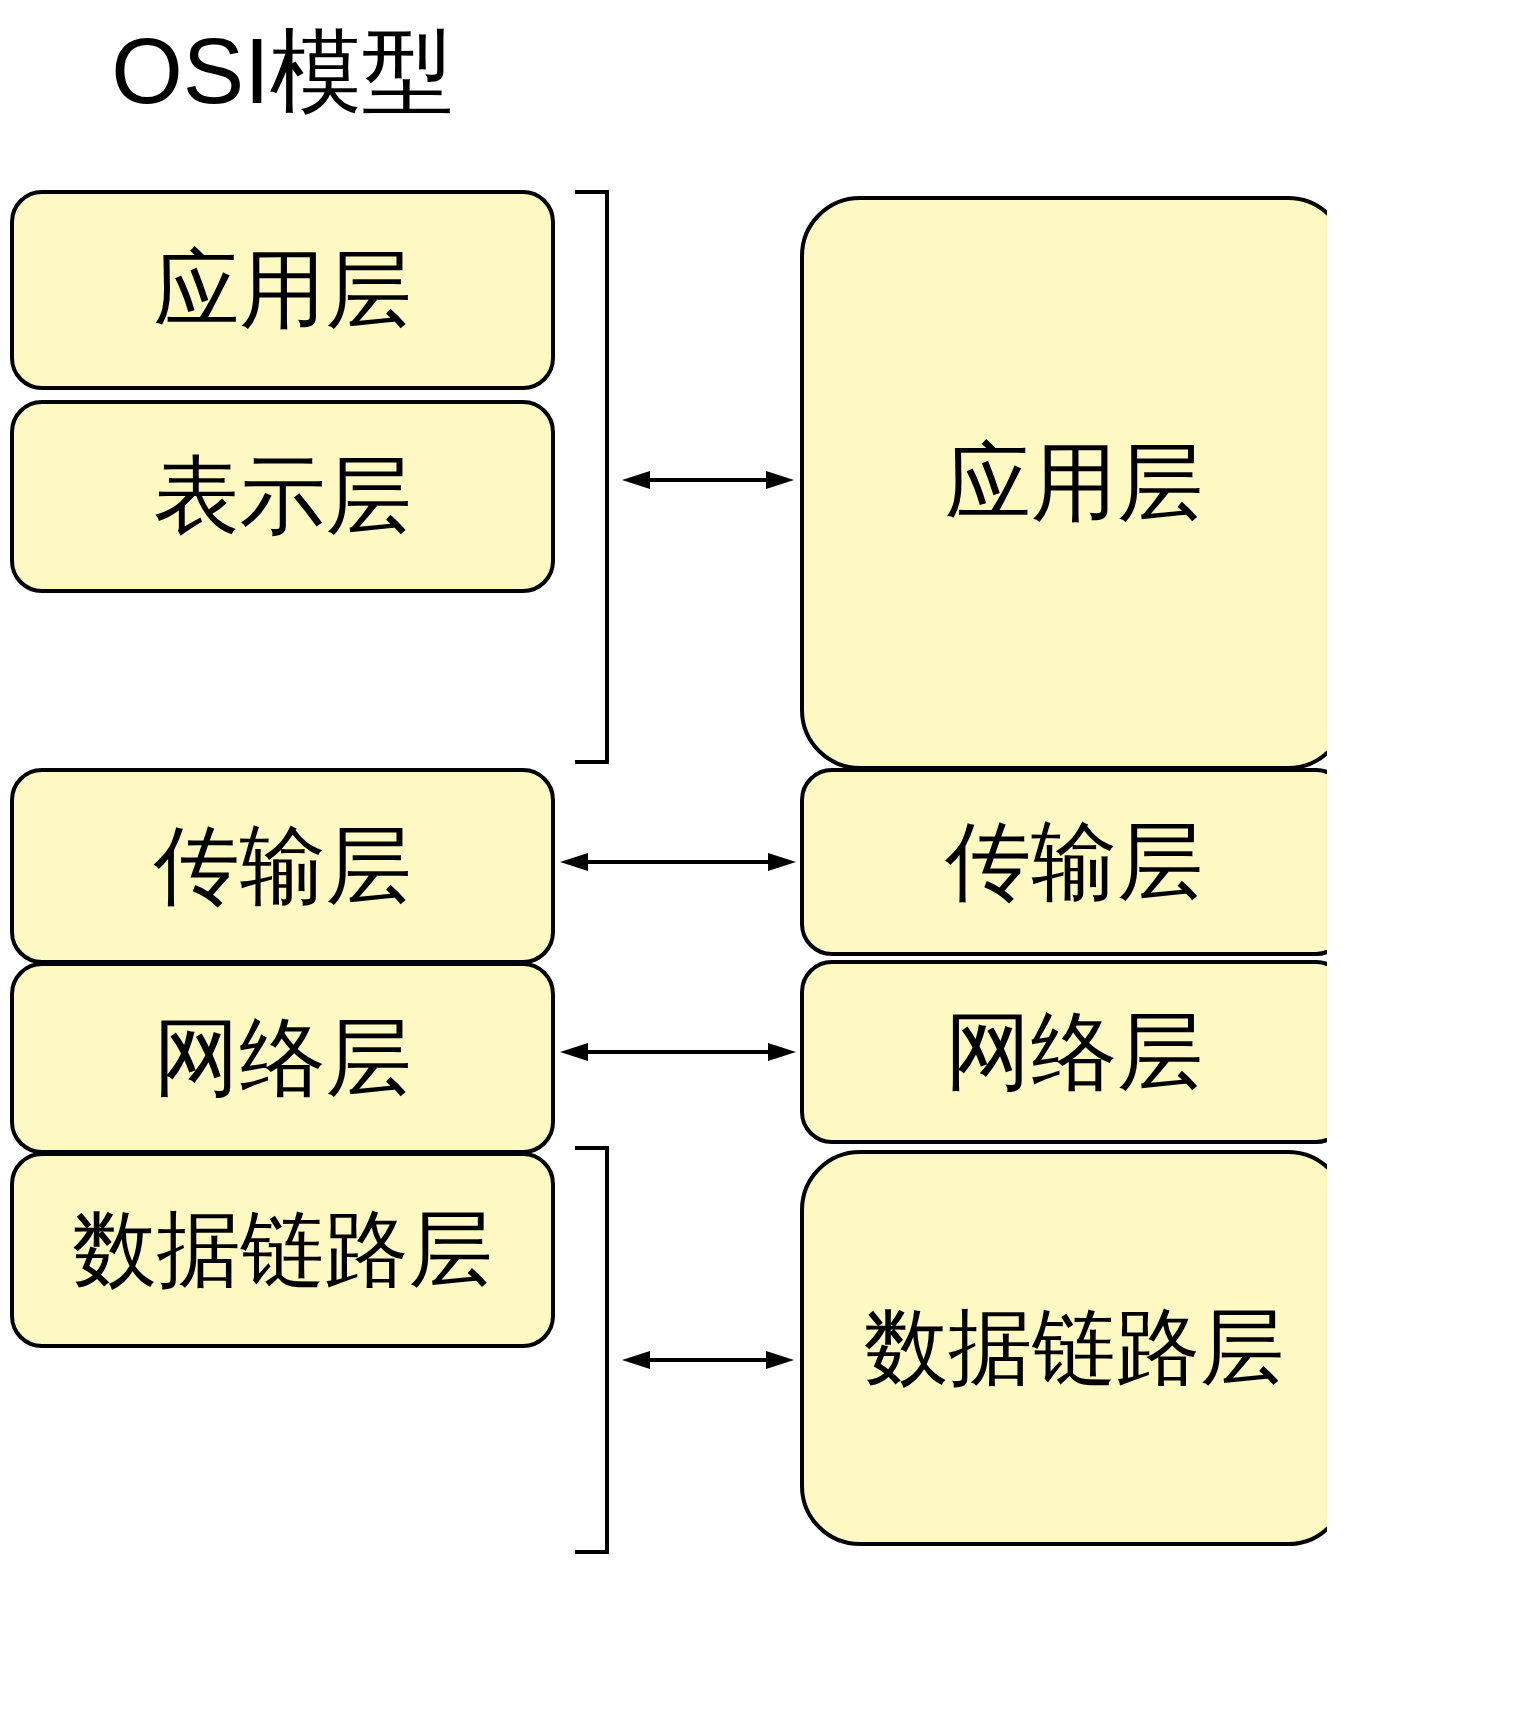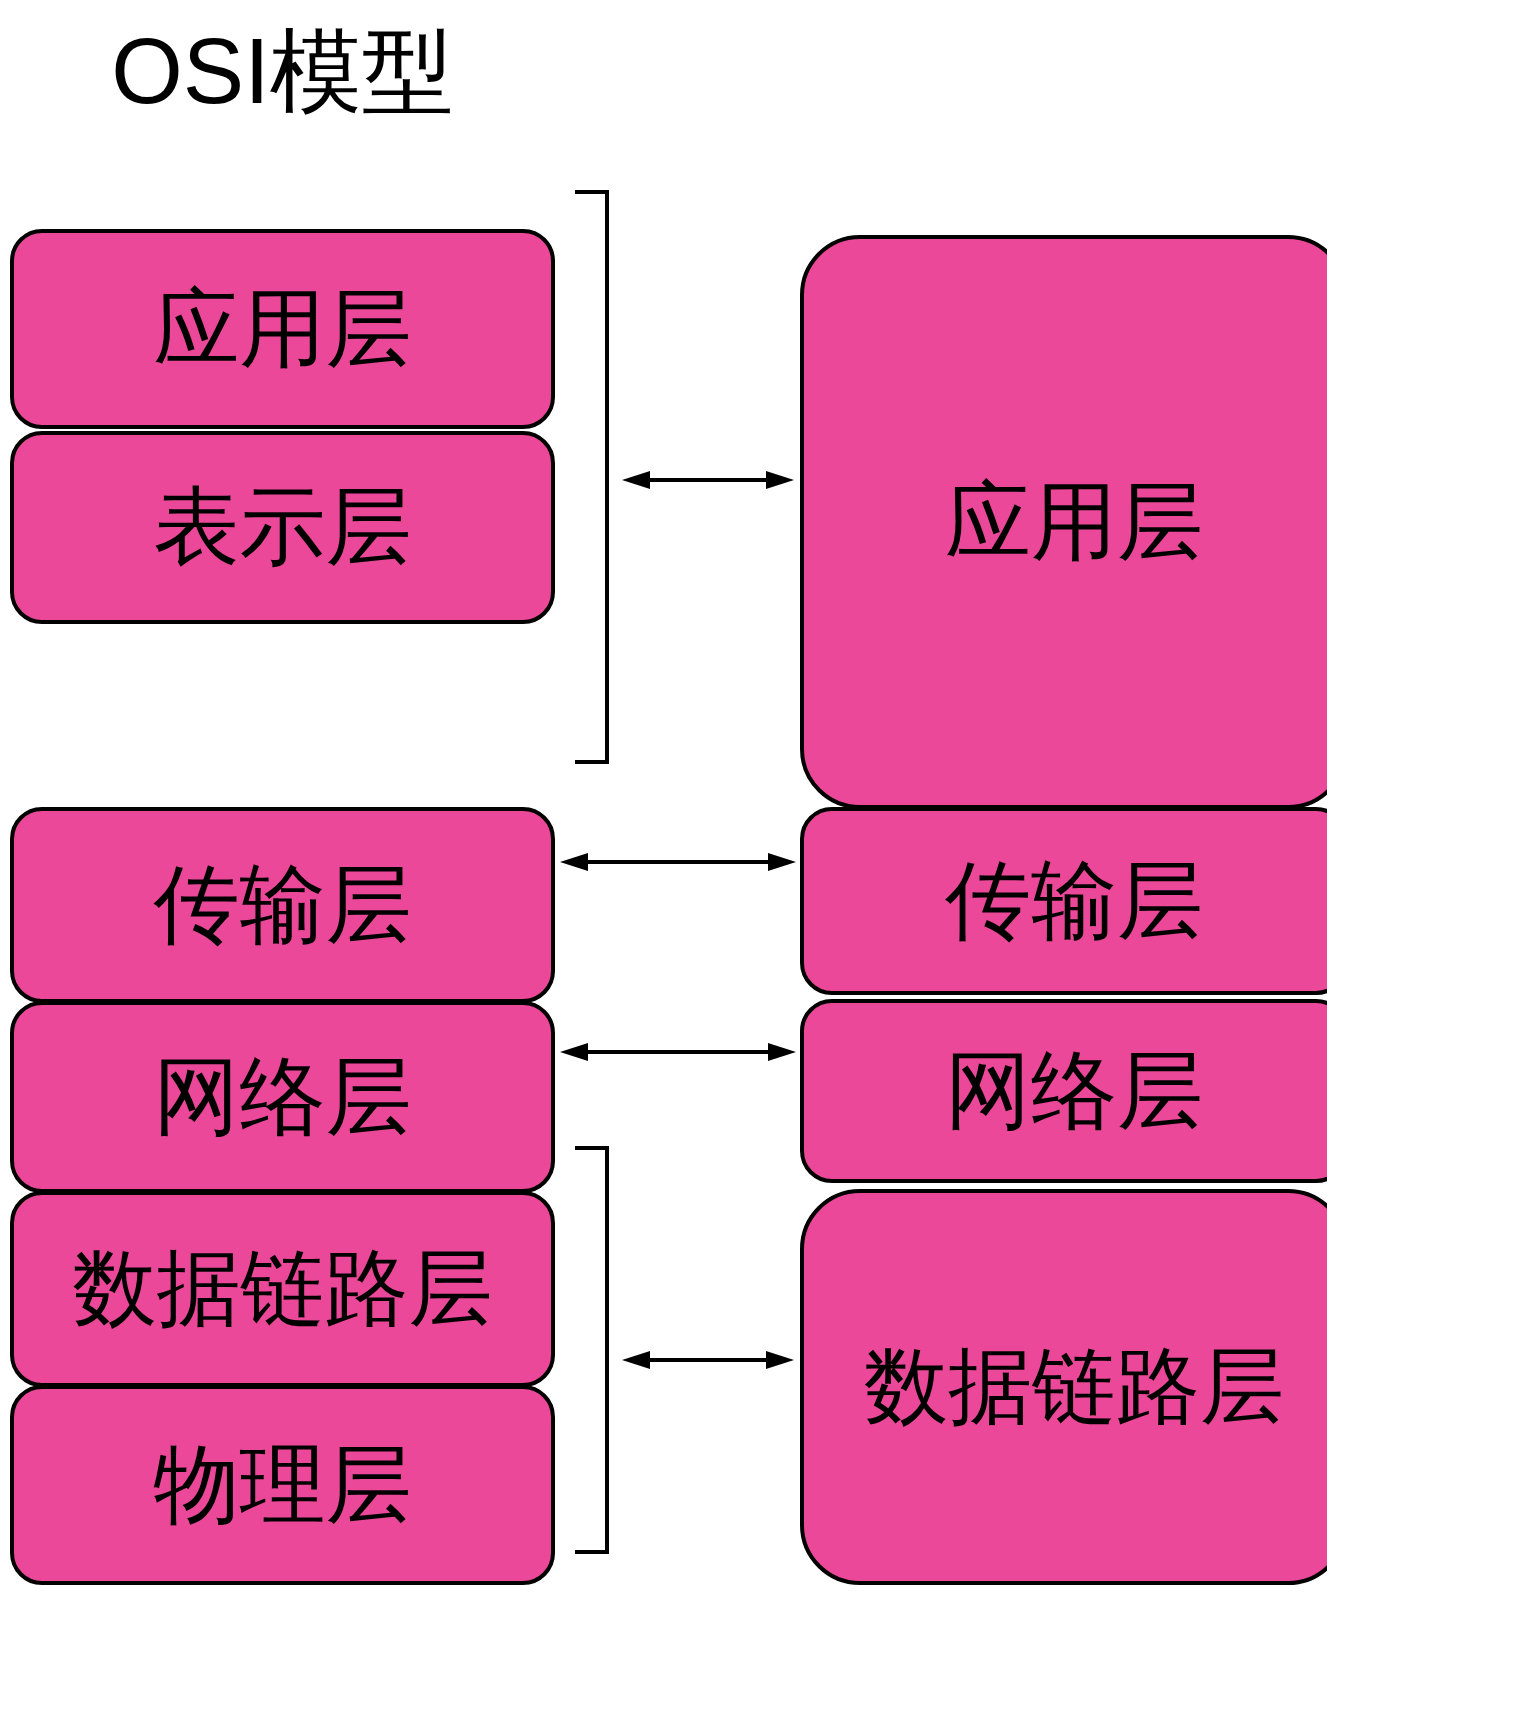--- a/index.html
+++ b/index.html
@@ -25,35 +25,34 @@
     text-align: center;
   }
   .title-left  { left: 10px;  width: 545px; top: 10px; }
   .title-right { left: 800px; width: 580px; top: 10px; }
 
   .box {
     position: absolute;
     box-sizing: border-box;
     border: 4px solid #000000;
     border-radius: 32px;
-    background: #ec4899;
+    background: #fef9c3;
     display: flex;
     align-items: center;
     justify-content: center;
     font-size: 86px;
     white-space: nowrap;
     color: #000000;
-    margin-top: 39px;
   }
   .big { border-radius: 60px; }
 
   
   .osi   { left: 10px; width: 545px; }
   .osi-0 { top: 190px;  height: 200px; }
-  .osi-1 { top: 392px;  height: 193px; }
+  .osi-1 { top: 400px;  height: 193px; }
   .osi-2 { top: 583px;  height: 188px; }
   .osi-3 { top: 768px;  height: 196px; }
   .osi-4 { top: 962px;  height: 192px; }
   .osi-5 { top: 1152px; height: 196px; font-size: 84px; }
   .osi-6 { top: 1346px; height: 200px; }
 
   
   .tcp   { left: 800px; width: 548px; }
   .tcp-0 { top: 196px;  height: 574px; }
   .tcp-1 { top: 768px;  height: 188px; }
@@ -74,21 +73,20 @@
 
 <div class="canvas">
 
   <div class="title title-left">OSI模型</div>
 
   <div class="box osi osi-0">应用层</div>
   <div class="box osi osi-1">表示层</div>
   <div class="box osi osi-3">传输层</div>
   <div class="box osi osi-4">网络层</div>
   <div class="box osi osi-5">数据链路层</div>
-  <div class="box osi osi-6">物理层</div>
 
   <div class="box tcp tcp-0 big">应用层</div>
   <div class="box tcp tcp-1">传输层</div>
   <div class="box tcp tcp-2">网络层</div>
   <div class="box tcp tcp-3 big">数据链路层</div>
 
   <svg class="overlay" viewBox="0 0 1521 1725" xmlns="http://www.w3.org/2000/svg">
 
     <path d="M 575 192 L 607 192 L 607 762 L 575 762" fill="none" stroke="#000000" stroke-width="4"></path>
 

